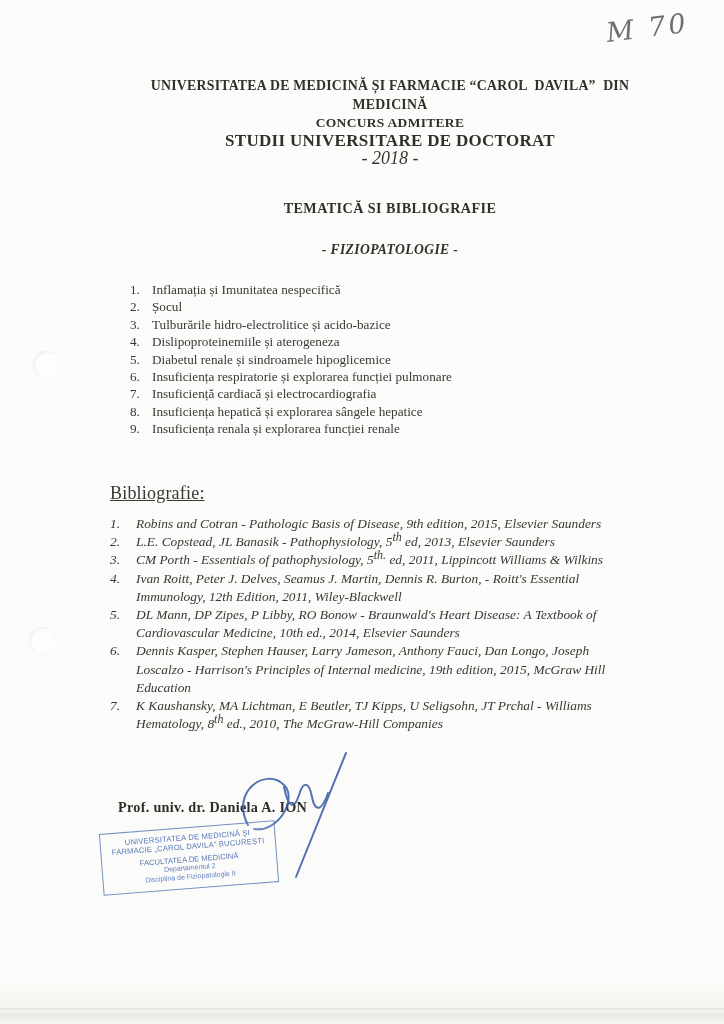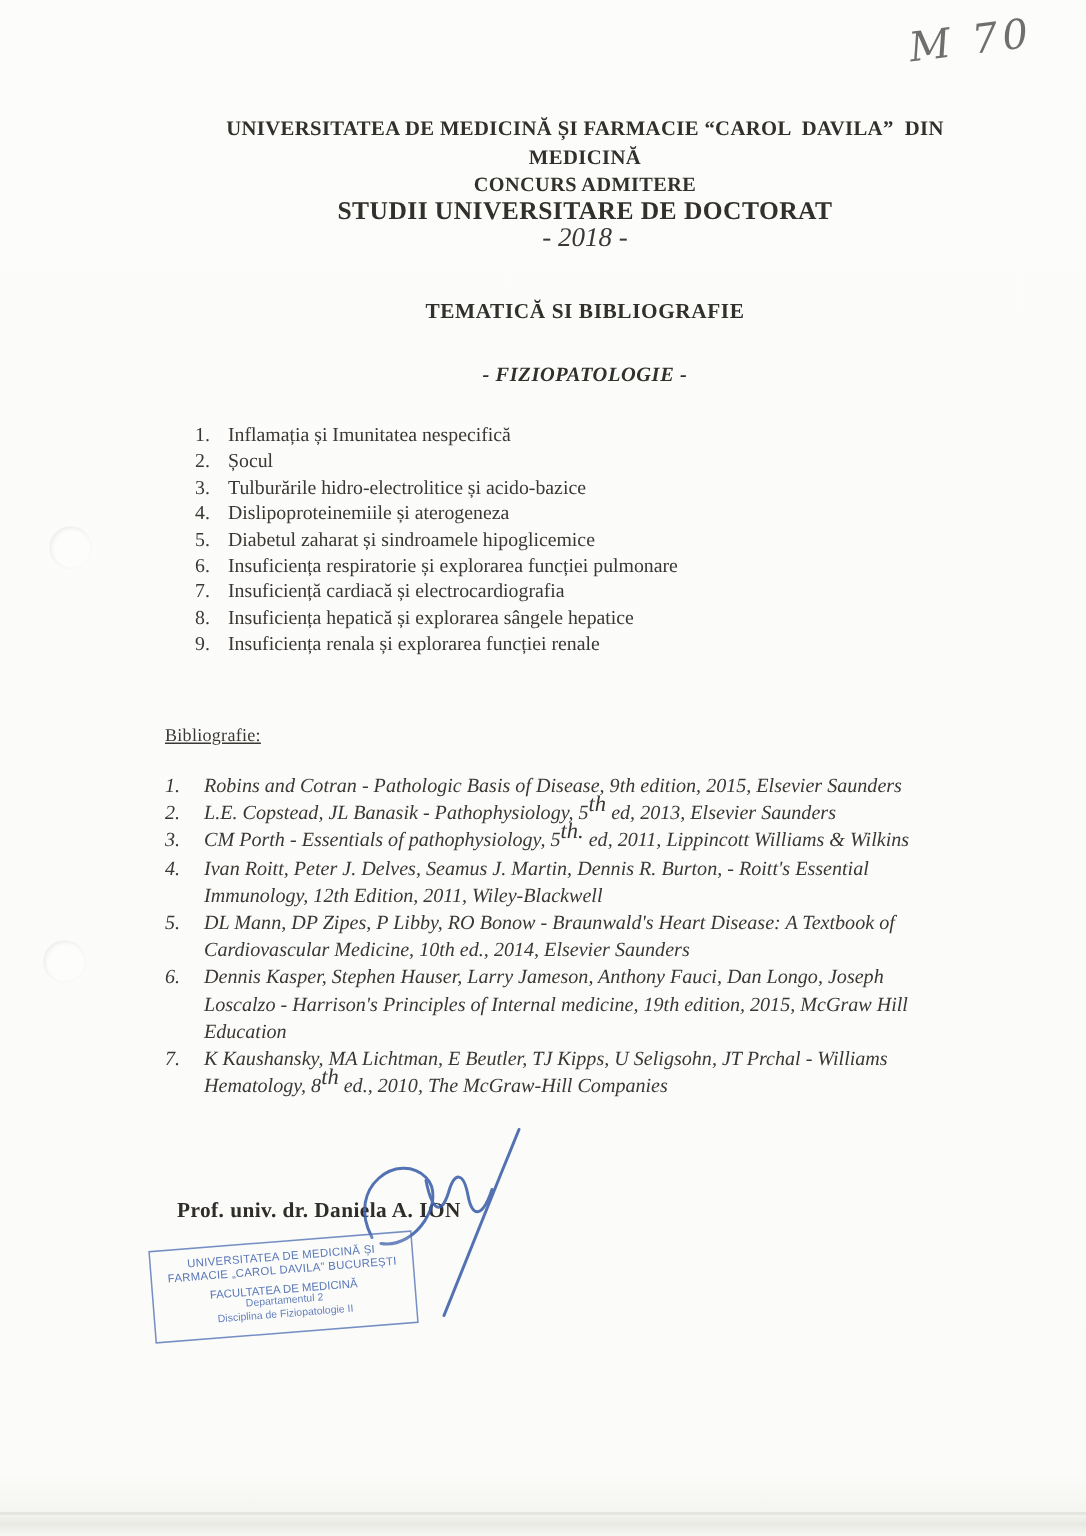--- a/index.html
+++ b/index.html
@@ -29,28 +29,28 @@
   .tematica{font-weight:bold;font-size:14.2px;line-height:18px;letter-spacing:.4px;color:#32302c;margin-top:32px;}
   .subject{font-weight:bold;font-style:italic;font-size:13.6px;line-height:18px;letter-spacing:.4px;color:#32302c;margin-top:24px;}
   
   .topics{position:absolute;top:281px;left:130px;width:534px;font-size:13.2px;line-height:17.4px;}
   .t-item{display:flex;}
   .t-item .num{flex:0 0 22px;}
   .t-item .txt{flex:1 1 auto;}
   
   .bib-heading{
     position:absolute;top:483px;left:110px;
-    font-size:12px;text-decoration:underline;color:#3a3734;letter-spacing:.2px;
+    font-size:18px;text-decoration:underline;color:#3a3734;letter-spacing:.2px;
   }
   .bib{position:absolute;top:515px;left:110px;width:508px;
     font-style:italic;font-size:13.4px;line-height:18.2px;}
   .b-item{display:flex;}
   .b-item .num{flex:0 0 26px;}
   .b-item .txt{flex:1 1 auto;}
-  .b-item sup{font-size:15px;line-height:0;}
+  .b-item sup{font-size:12px;line-height:0;}
   
   .signatory{
     position:absolute;top:799px;left:118px;
     font-weight:bold;font-size:14.2px;letter-spacing:.3px;color:#2f2d29;
   }
   
   .stamp{
     position:absolute;top:827px;left:101px;width:176px;height:62px;
     border:1.6px solid rgba(72,106,178,.75);
     transform:rotate(-4.5deg);
@@ -107,21 +107,21 @@
       <div class="t-item">
         <span class="num">3.</span>
         <span class="txt">Tulburările hidro-electrolitice și acido-bazice</span>
       </div>
       <div class="t-item">
         <span class="num">4.</span>
         <span class="txt">Dislipoproteinemiile și aterogeneza</span>
       </div>
       <div class="t-item">
         <span class="num">5.</span>
-        <span class="txt">Diabetul zaharat și sindroamele hipoglicemice</span>
+        <span class="txt">Diabetul renale și sindroamele hipoglicemice</span>
       </div>
       <div class="t-item">
         <span class="num">6.</span>
         <span class="txt">Insuficiența respiratorie și explorarea funcției pulmonare</span>
       </div>
       <div class="t-item">
         <span class="num">7.</span>
         <span class="txt">Insuficiență cardiacă și electrocardiografia</span>
       </div>
       <div class="t-item">

